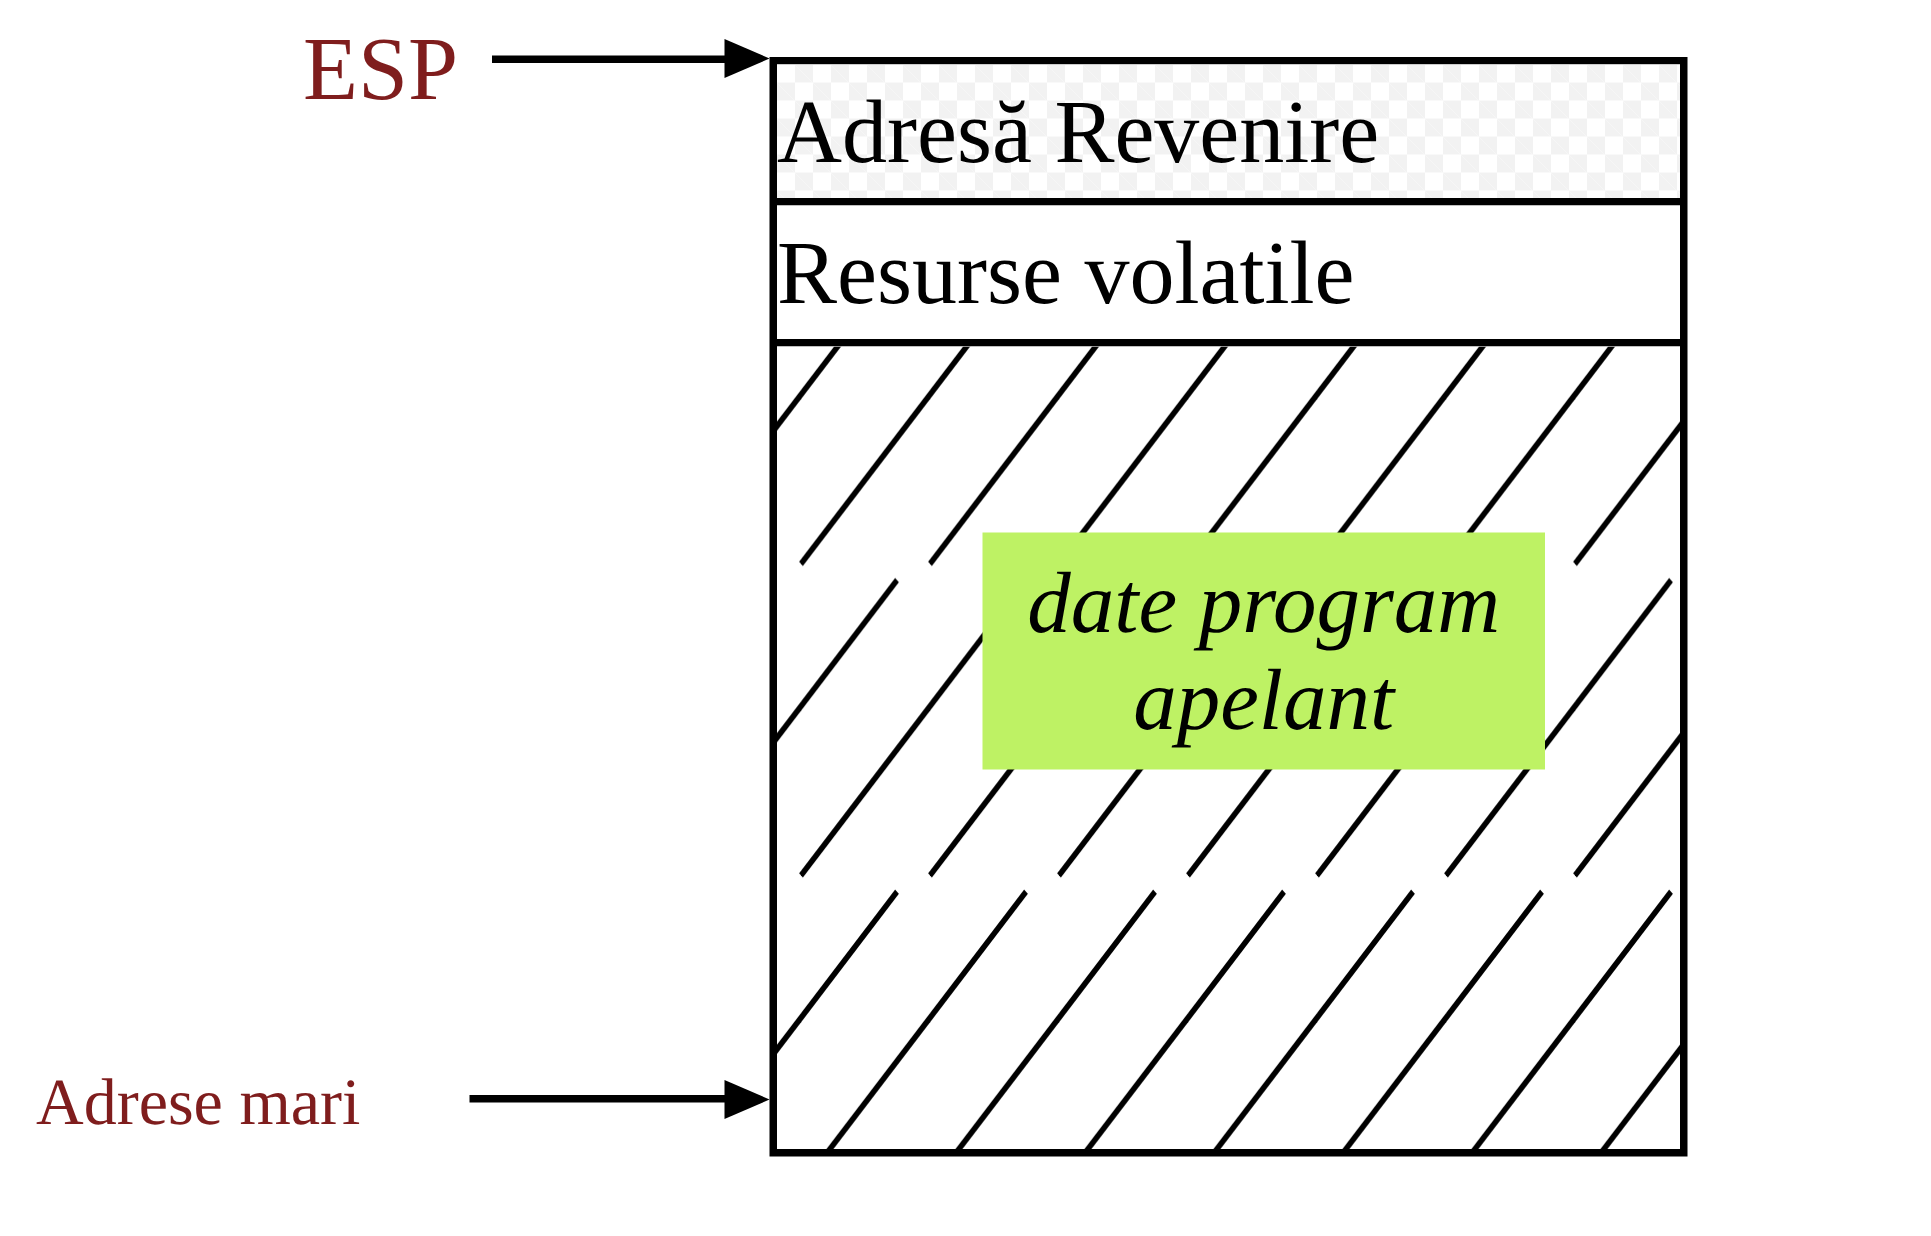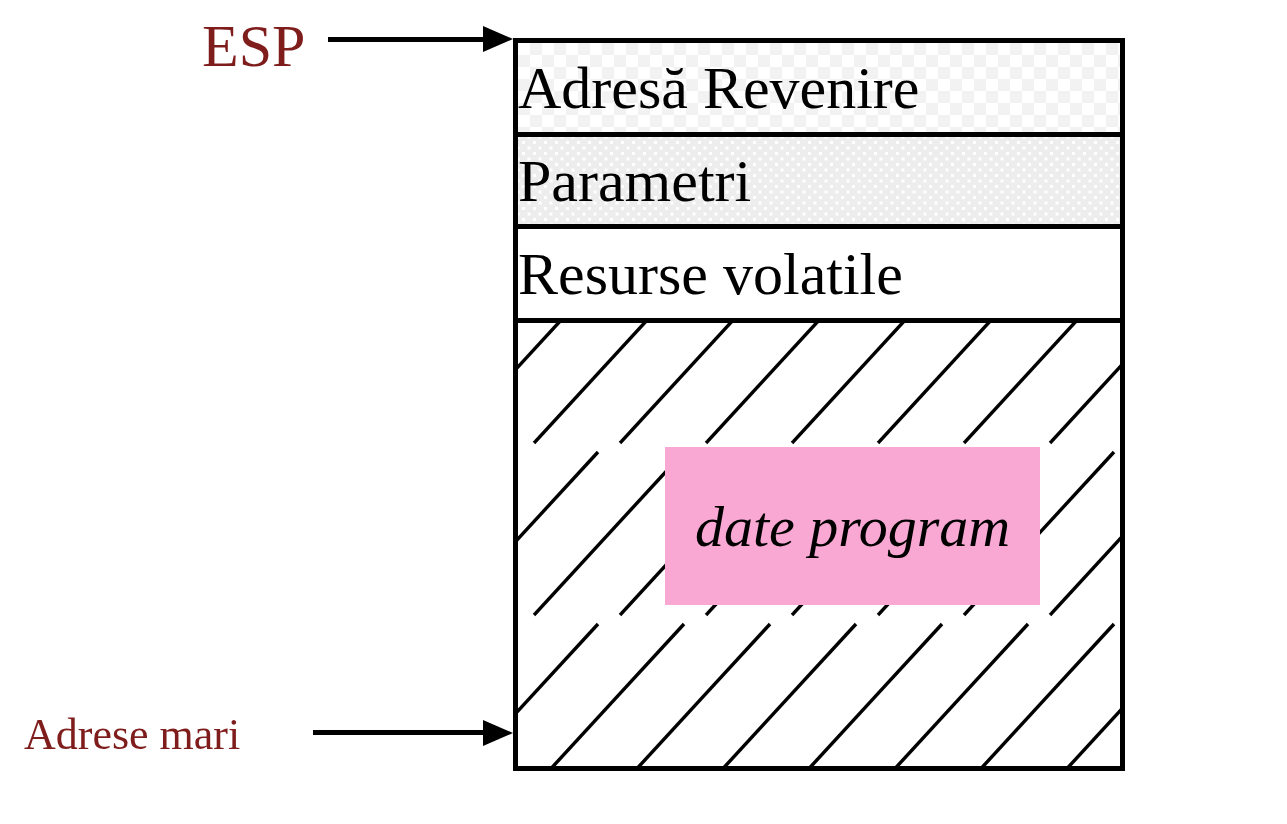--- a/index.html
+++ b/index.html
@@ -93,25 +93,25 @@
     background: #ffffff;
   }
   .hatch-svg {
     position: absolute;
     left: 0; top: 0;
     width: 100%;
     height: 100%;
   }
   .hatch-label {
     position: absolute;
-    left: 147px;
+    left: 137px;
     top: 124px;
     width: 375px;
     height: 158px;
-    background: #f9a8d4;
+    background: #bef264;
     display: flex;
     flex-direction: column;
     align-items: center;
     justify-content: center;
     font-style: italic;
     font-size: 58px;
     line-height: 65px;
     text-align: center;
     white-space: nowrap;
   }
@@ -124,42 +124,40 @@
   <div class="side-label esp-label">ESP</div>
   <div class="arrow-line esp-line"></div>
   <div class="arrow-head esp-head"></div>
 
   <div class="stack-box">
 
     <div class="cell cell-return">
       <span>Adresă Revenire</span>
     </div>
 
-    <div class="cell cell-params">
-      <span>Parametri</span>
-    </div>
 
     <div class="cell cell-volatile">
       <span>Resurse volatile</span>
     </div>
 
     <div class="cell cell-hatch">
       <svg class="hatch-svg" viewBox="0 0 602 443" preserveAspectRatio="none" aria-hidden="true">
         <defs>
           <pattern id="hatch" width="86" height="172" patternUnits="userSpaceOnUse" patternTransform="translate(16,-50)">
             <line x1="-172" y1="170" x2="-22" y2="7" stroke="#000000" stroke-width="3.4"></line>
             <line x1="-86" y1="170" x2="64" y2="7" stroke="#000000" stroke-width="3.4"></line>
             <line x1="0" y1="170" x2="150" y2="7" stroke="#000000" stroke-width="3.4"></line>
             <line x1="86" y1="170" x2="236" y2="7" stroke="#000000" stroke-width="3.4"></line>
           </pattern>
         </defs>
         <rect x="0" y="0" width="602" height="443" fill="url(#hatch)"></rect>
       </svg>
       <div class="hatch-label">
         <div>date program</div>
+        <div>apelant</div>
       </div>
     </div>
 
   </div>
 
   <div class="side-label adrese-label">Adrese mari</div>
   <div class="arrow-line adrese-line"></div>
   <div class="arrow-head adrese-head"></div>
 
 </div>

